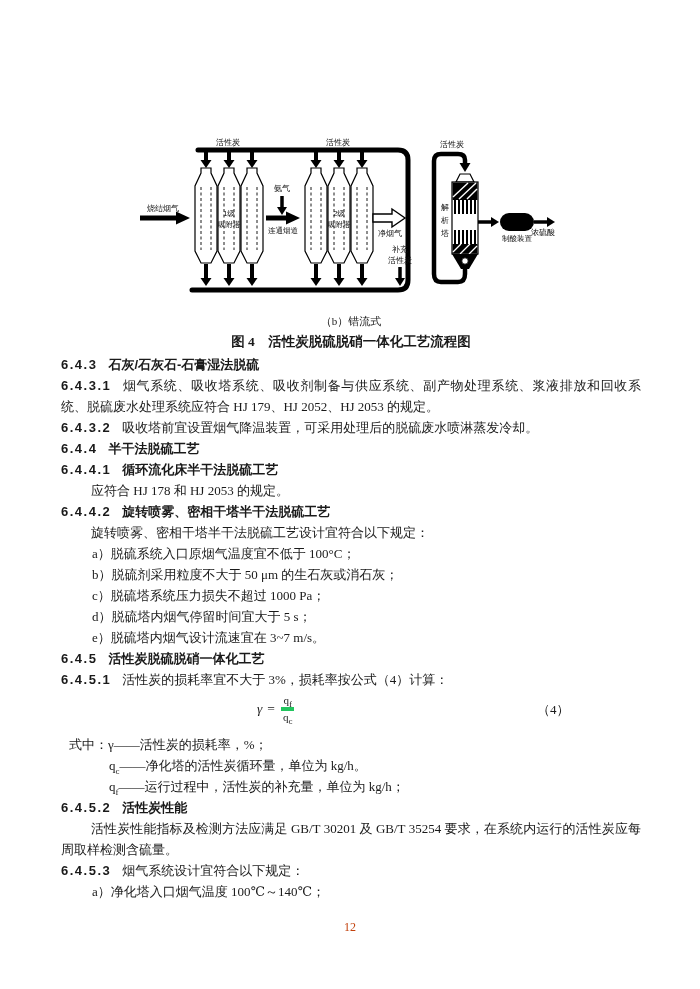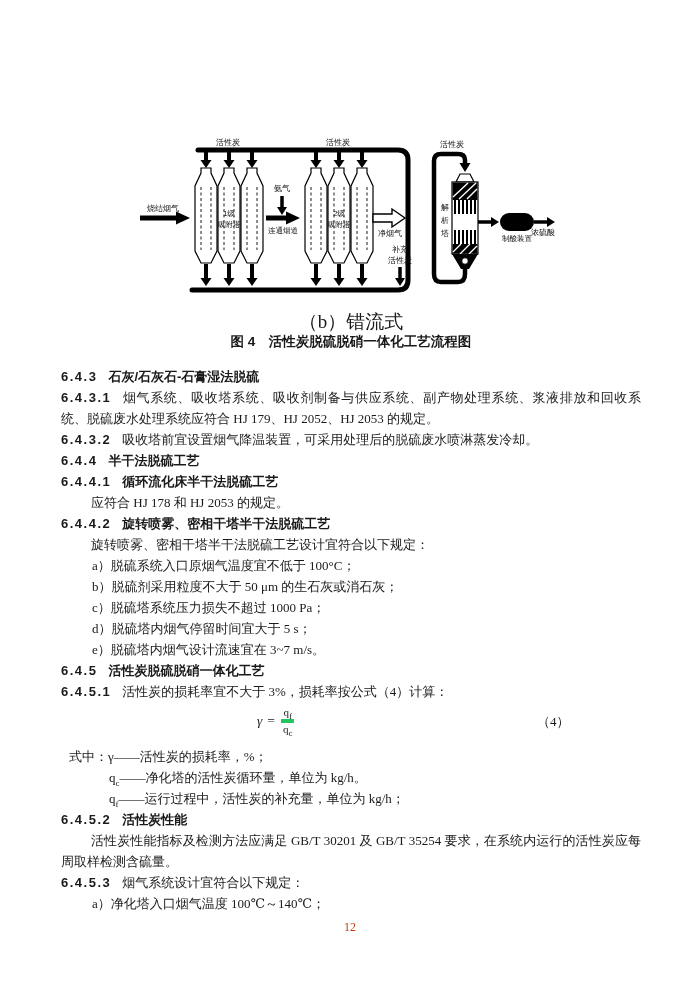--- a/index.html
+++ b/index.html
@@ -5,23 +5,23 @@
   html,body{margin:0;padding:0;}
   body{
     width:700px;height:989px;background:#ffffff;position:relative;overflow:hidden;
     font-family:"Liberation Serif","DejaVu Serif",serif;color:#1a1a1a;
   }
   .fig{position:absolute;left:130px;top:116px;}
   .fig text{font-family:"Liberation Sans","DejaVu Sans",sans-serif;font-size:8px;fill:#111;}
   .fig text.sm{font-size:7.5px;}
   .textcol{position:absolute;left:61px;top:312px;width:580px;}
   .textcol p{margin:0;font-size:13px;line-height:21px;text-align:justify;}
-  .cap1{text-align:center;font-size:19px;line-height:19px;}
-  .cap2{text-align:center;font-family:Liberation Sans, sans-serif;
-        font-weight:bold;font-size:13.5px;line-height:22px;margin-bottom:13px;}
+  .cap1{text-align:center;font-size:11px;line-height:19px;}
+  .cap2{text-align:center;font-family:Liberation Serif, serif;
+        font-weight:bold;font-size:13.5px;line-height:22px;margin-bottom:1px;}
   p.h{font-family:"Liberation Sans","DejaVu Sans",sans-serif;font-weight:bold;font-size:13px;text-align:left;}
   .num{font-family:"Liberation Sans","DejaVu Sans",sans-serif;font-weight:bold;
        letter-spacing:1.5px;margin-right:11px;white-space:nowrap;}
   p.bd{text-indent:30px;}
   p.li{padding-left:31px;text-align:left;}
   .w1{padding-left:8px;text-align:left !important;}
   .wq{padding-left:48px;text-align:left !important;}
   sub{font-size:9px;line-height:0;}
   .formula{position:relative;height:44px;}
   .feq{position:absolute;left:196px;top:4px;display:flex;align-items:center;font-size:13.5px;}

